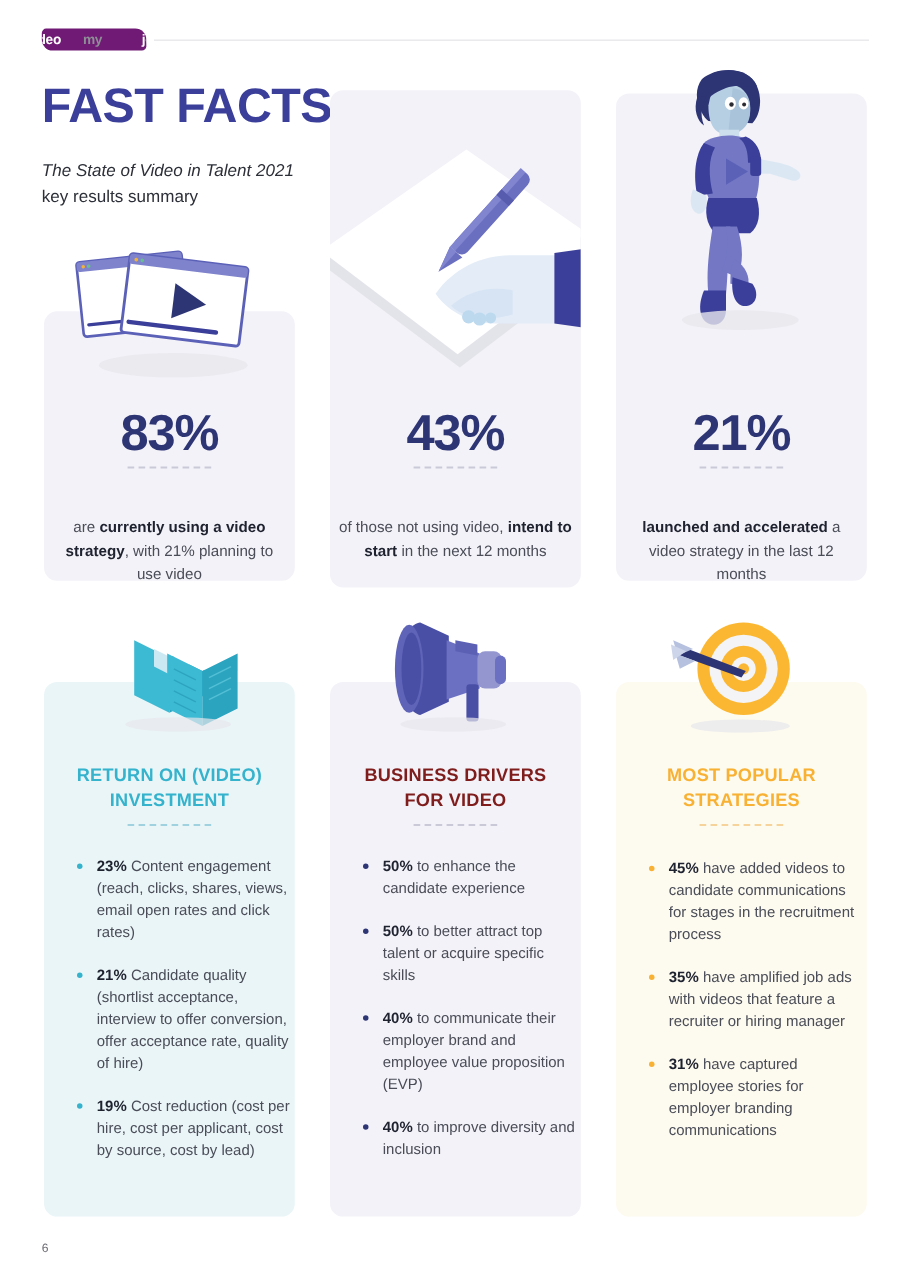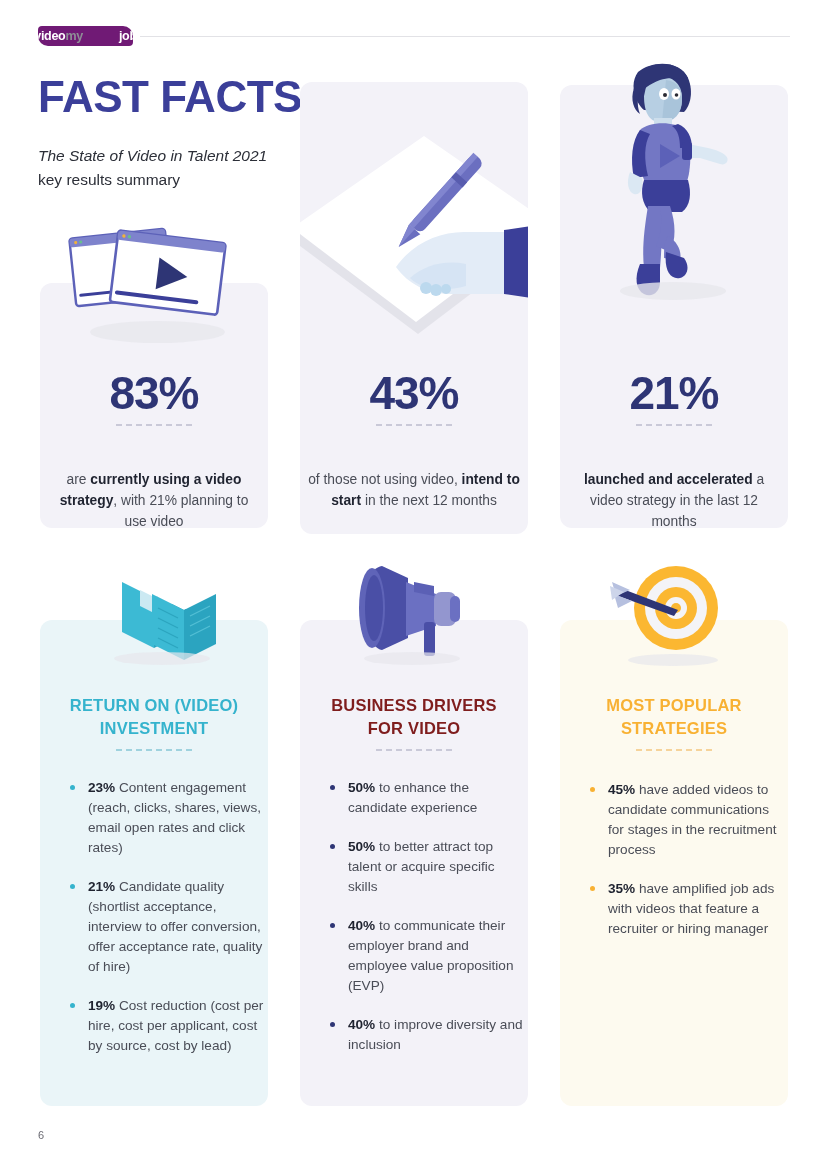--- a/index.html
+++ b/index.html
@@ -18,21 +18,21 @@
   #logo {
     position: absolute; left: 38px; top: 26px;
     width: 95px; height: 20px;
     background: #701a75;
     border-radius: 4px 10px 4px 10px;
     display: flex; align-items: center; justify-content: center;
     overflow: hidden;
   }
   #logo .lg-wrap { display: flex; align-items: baseline; font-size: 12.5px; font-weight: bold; letter-spacing: -0.3px; }
   #logo .lg-video { color: #ffffff; }
-  #logo .lg-my { color: #8e8e96; }
+  #logo .lg-my { color: #8e8e96; padding-left: 20px; }
   #logo .lg-sep { display:inline-block; width:4px; }
   #logo .lg-job { color: #ffffff; padding-left: 32px; }
   #header-rule {
     position: absolute; left: 140px; top: 36px; width: 650px; height: 1px;
     background: #e2e2e6;
   }
 
   
   #title {
     position: absolute; left: 38px; top: 72px;
@@ -347,15 +347,16 @@
     <polygon points="6,38 24,45 10,52" fill="#b6c0df"></polygon>
     <polygon points="2,30 16,36 4,44" fill="#cdd5ea"></polygon>
   </svg>
 </div>
 
 <div class="list-head gold" style="left:574px; top:694px; width:200px;">MOST POPULAR STRATEGIES</div>
 <div class="dash-rule gold" style="left:674px; top:749px;"></div>
 <ul class="bullets gold-b" style="left:580px; top:772px; width:198px;">
   <li><b>45%</b><span> have added videos to candidate communications for stages in the recruitment process</span></li>
   <li><b>35%</b><span> have amplified job ads with videos that feature a recruiter or hiring manager</span></li>
+  <li><b>31%</b><span> have captured employee stories for employer branding communications</span></li>
 </ul>
 
 <div id="pagenum">6</div>
 
 </body></html>

